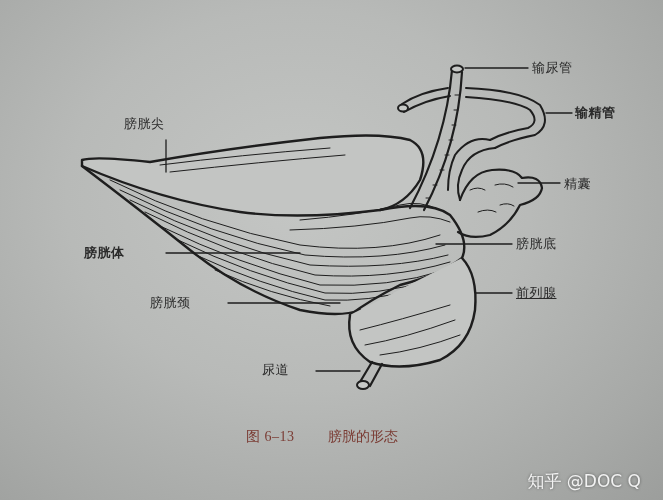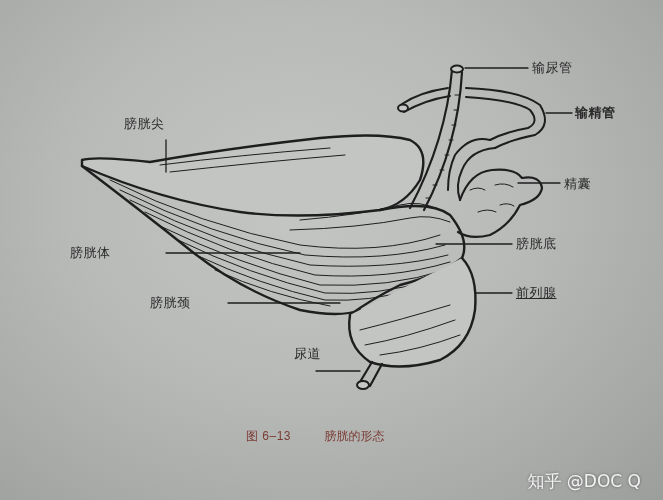--- a/index.html
+++ b/index.html
@@ -31,22 +31,22 @@
     font-size: 13px;
     color: #2a2a2a;
     white-space: nowrap;
     line-height: 20px;
     letter-spacing: 0.5px;
   }
   .caption {
     position: absolute;
     left: 246px;
     top: 428px;
-    font-family: Liberation Sans, sans-serif;
-    font-size: 12px;
+    font-family: Liberation Serif, serif;
+    font-size: 14px;
     color: #7a3b33;
     white-space: nowrap;
   }
   .caption .fig-num {
     display: inline-block;
     margin-right: 30px;
     letter-spacing: 0.5px;
   }
   .watermark {
     position: absolute;
@@ -127,23 +127,23 @@
         <line x1="465" y1="68" x2="528" y2="68"></line>
         <line x1="546" y1="113" x2="572" y2="113"></line>
         <line x1="518" y1="183" x2="560" y2="183"></line>
         <line x1="436" y1="244" x2="512" y2="244"></line>
         <line x1="476" y1="293" x2="512" y2="293"></line>
       </g>
     </g>
   </svg>
 
   <div class="label" style="left:124px; top:114px;">膀胱尖</div>
-  <div class="label" style="left:70px; top:243px;">膀胱体</div>
+  <div class="label" style="left:84px; top:243px;font-weight:bold;">膀胱体</div>
   <div class="label" style="left:150px; top:293px;font-family:Liberation Serif, serif;">膀胱颈</div>
-  <div class="label" style="left:262px; top:344px;margin-left:32px;">尿道</div>
+  <div class="label" style="left:262px; top:360px;">尿道</div>
   <div class="label" style="left:532px; top:58px;">输尿管</div>
   <div class="label" style="left:575px; top:103px;font-weight:bold;">输精管</div>
   <div class="label" style="left:564px; top:174px;text-align:center;">精囊</div>
   <div class="label" style="left:516px; top:234px;text-align:center;">膀胱底</div>
   <div class="label" style="left:516px; top:283px;text-decoration:underline;">前列腺</div>
 
   <div class="caption">
     <span class="fig-num">图 6–13</span>
     <span>膀胱的形态</span>
   </div>

